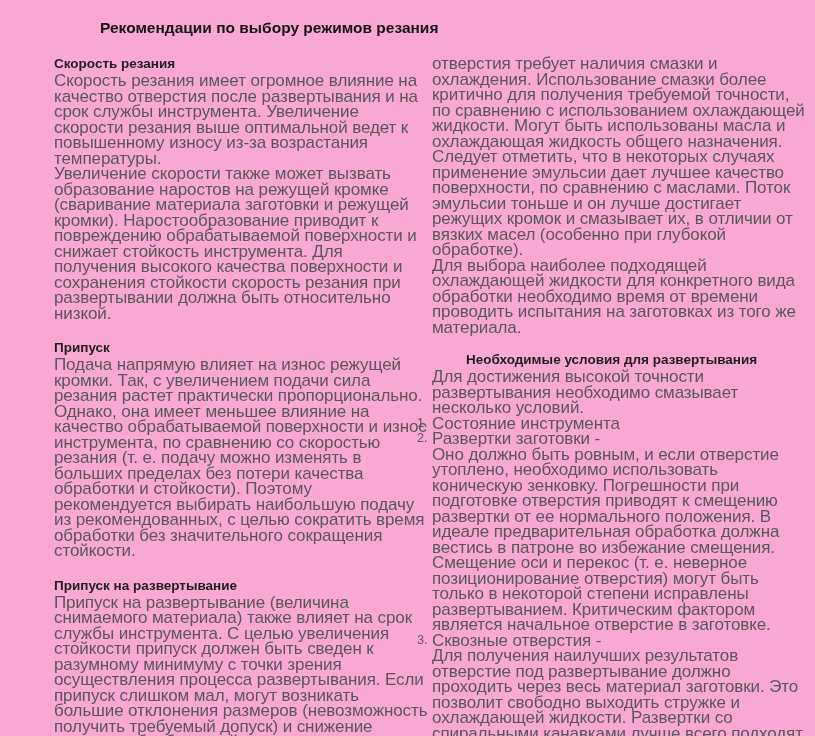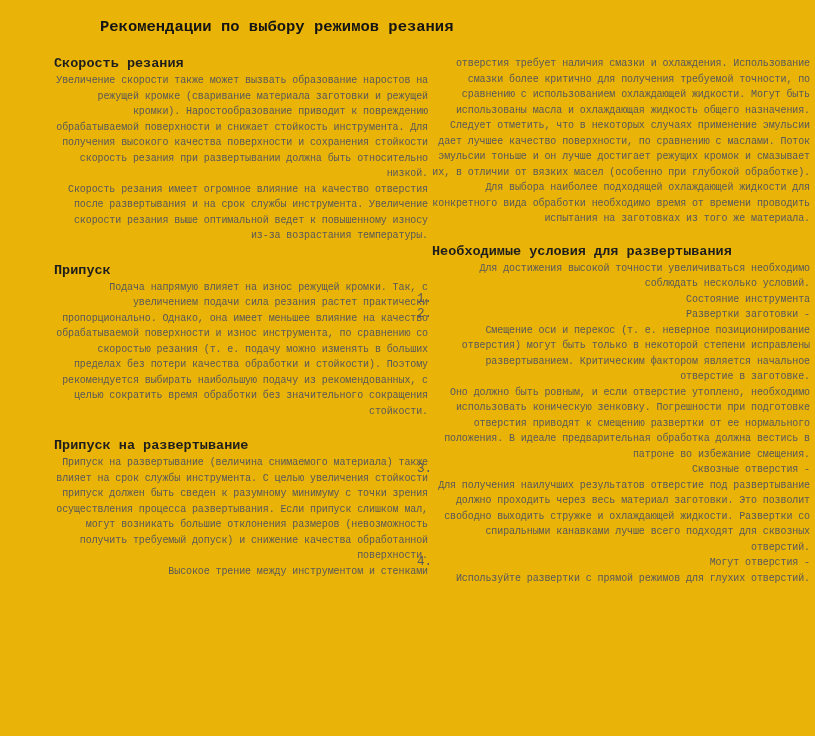--- a/index.html
+++ b/index.html
@@ -4,22 +4,22 @@
 <style>
   html, body {
     margin: 0;
     padding: 0;
     background: #ffffff;
   }
   .page {
     position: relative;
     width: 815px;
     height: 736px;
-    background: #eab308;
-    font-family: Liberation Mono, monospace;
+    background: #f9a8d4;
+    font-family: Liberation Sans, sans-serif;
     overflow: hidden;
   }
   .doc-title {
     position: absolute;
     left: 100px;
     top: 8px;
     font-size: 15.5px;
     font-weight: bold;
     color: #141414;
     line-height: 19px;
@@ -34,29 +34,28 @@
   .section-heading {
     margin: 19px 0 1px 0;
     font-size: 13.5px;
     font-weight: bold;
     color: #1e1e1e;
     line-height: 16px;
   }
   .section:first-child .section-heading { margin-top: 0; }
   .para {
     margin: 0;
-    font-size: 10px;
+    font-size: 17px;
     line-height: 15.5px;
     color: #58585a;
     letter-spacing: -0.1px;
-    text-align: right;
   }
   .col-right .continuation { margin-top: 0; }
   .col-right .section { margin-top: 0; }
-  .col-right .section .section-heading { margin-top: 17px; }
+  .col-right .section .section-heading { margin-top: 17px; margin-left: 34px; }
   .numbered-list { margin: 0; }
   .list-item {
     display: flex;
     margin-left: -15px;
   }
   .item-number {
     flex: 0 0 15px;
     font-size: 12.6px;
     line-height: 15.5px;
     color: #58585a;
@@ -67,22 +66,22 @@
 <body>
 
 <div class="page">
 
   <h1 class="doc-title">Рекомендации по выбору режимов резания</h1>
 
   <div class="col col-left">
 
     <div class="section">
       <h2 class="section-heading">Скорость резания</h2>
+      <p class="para">Скорость резания имеет огромное влияние на качество отверстия после развертывания и на срок службы инструмента. Увеличение скорости резания выше оптимальной ведет к повышенному износу из-за возрастания температуры.</p>
       <p class="para">Увеличение скорости также может вызвать образование наростов на режущей кромке (сваривание материала заготовки и режущей кромки). Наростообразование приводит к повреждению обрабатываемой поверхности и снижает стойкость инструмента. Для получения высокого качества поверхности и сохранения стойкости скорость резания при развертывании должна быть относительно низкой.</p>
-      <p class="para">Скорость резания имеет огромное влияние на качество отверстия после развертывания и на срок службы инструмента. Увеличение скорости резания выше оптимальной ведет к повышенному износу из-за возрастания температуры.</p>
     </div>
 
     <div class="section">
       <h2 class="section-heading">Припуск</h2>
       <p class="para">Подача напрямую влияет на износ режущей кромки. Так, с увеличением подачи сила резания растет практически пропорционально. Однако, она имеет меньшее влияние на качество обрабатываемой поверхности и износ инструмента, по сравнению со скоростью резания (т. е. подачу можно изменять в больших пределах без потери качества обработки и стойкости). Поэтому рекомендуется выбирать наибольшую подачу из рекомендованных, с целью сократить время обработки без значительного сокращения стойкости.</p>
     </div>
 
     <div class="section">
       <h2 class="section-heading">Припуск на развертывание</h2>
       <p class="para">Припуск на развертывание (величина снимаемого материала) также влияет на срок службы инструмента. С целью увеличения стойкости припуск должен быть сведен к разумному минимуму с точки зрения осуществления процесса развертывания. Если припуск слишком мал, могут возникать большие отклонения размеров (невозможность получить требуемый допуск) и снижение качества обработанной поверхности.</p>
@@ -96,37 +95,37 @@
 
   <div class="col col-right">
 
     <div class="continuation">
       <p class="para">отверстия требует наличия смазки и охлаждения. Использование смазки более критично для получения требуемой точности, по сравнению с использованием охлаждающей жидкости. Могут быть использованы масла и охлаждающая жидкость общего назначения. Следует отметить, что в некоторых случаях применение эмульсии дает лучшее качество поверхности, по сравнению с маслами. Поток эмульсии тоньше и он лучше достигает режущих кромок и смазывает их, в отличии от вязких масел (особенно при глубокой обработке).</p>
       <p class="para">Для выбора наиболее подходящей охлаждающей жидкости для конкретного вида обработки необходимо время от времени проводить испытания на заготовках из того же материала.</p>
     </div>
 
     <div class="section">
       <h2 class="section-heading">Необходимые условия для развертывания</h2>
-      <p class="para">Для достижения высокой точности увеличиваться необходимо соблюдать несколько условий.</p>
+      <p class="para">Для достижения высокой точности развертывания необходимо смазывает несколько условий.</p>
 
       <div class="numbered-list">
 
         <div class="list-item">
           <div class="item-number">1.</div>
           <div class="item-content">
             <p class="para">Состояние инструмента</p>
           </div>
         </div>
 
         <div class="list-item">
           <div class="item-number">2.</div>
           <div class="item-content">
             <p class="para">Развертки заготовки -</p>
+            <p class="para">Оно должно быть ровным, и если отверстие утоплено, необходимо использовать коническую зенковку. Погрешности при подготовке отверстия приводят к смещению развертки от ее нормального положения. В идеале предварительная обработка должна вестись в патроне во избежание смещения.</p>
             <p class="para">Смещение оси и перекос (т. е. неверное позиционирование отверстия) могут быть только в некоторой степени исправлены развертыванием. Критическим фактором является начальное отверстие в заготовке.</p>
-            <p class="para">Оно должно быть ровным, и если отверстие утоплено, необходимо использовать коническую зенковку. Погрешности при подготовке отверстия приводят к смещению развертки от ее нормального положения. В идеале предварительная обработка должна вестись в патроне во избежание смещения.</p>
           </div>
         </div>
 
         <div class="list-item">
           <div class="item-number">3.</div>
           <div class="item-content">
             <p class="para">Сквозные отверстия -</p>
             <p class="para">Для получения наилучших результатов отверстие под развертывание должно проходить через весь материал заготовки. Это позволит свободно выходить стружке и охлаждающей жидкости. Развертки со спиральными канавками лучше всего подходят для сквозных отверстий.</p>
           </div>
         </div>

